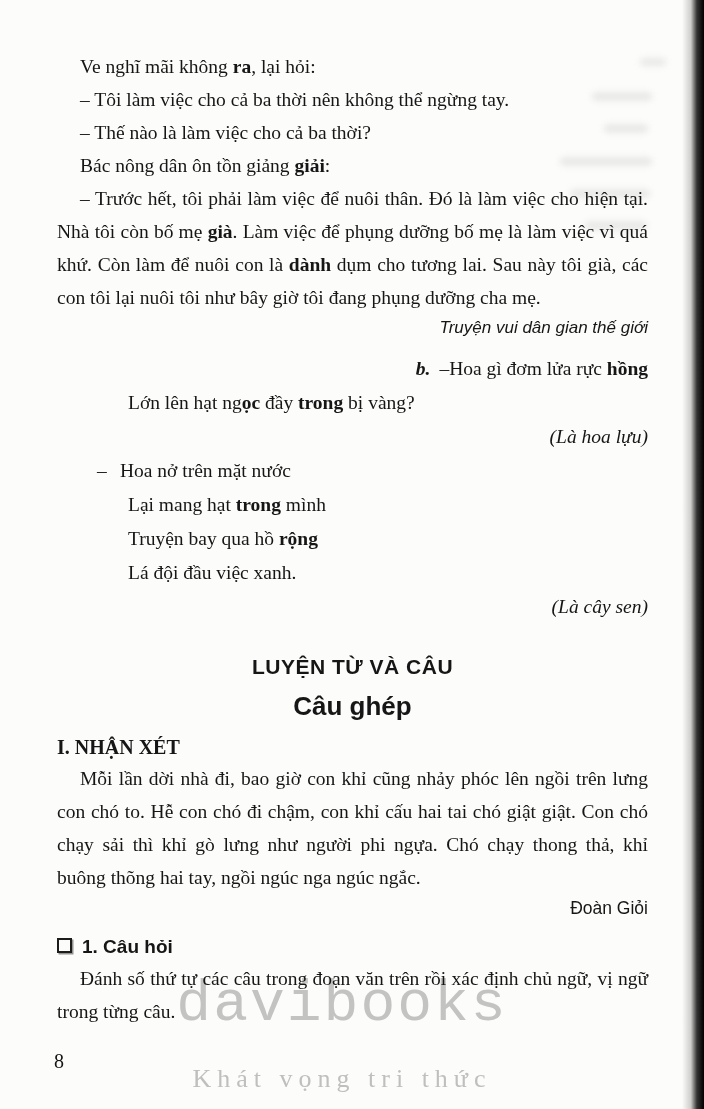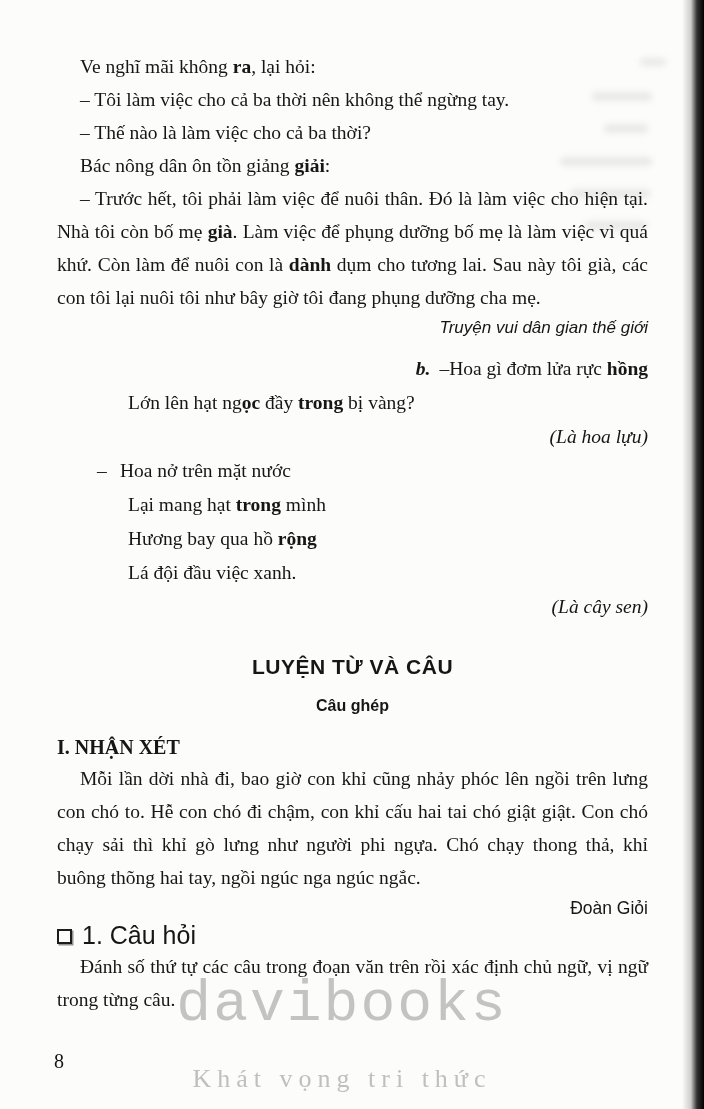--- a/index.html
+++ b/index.html
@@ -71,38 +71,38 @@
 
   .h1 {
     margin-top: 28px; text-align: center;
     font-family: "Liberation Sans", "DejaVu Sans", sans-serif;
     font-weight: 700; font-size: 21px; line-height: 30px;
     letter-spacing: .5px;
   }
   .h2 {
     margin-top: 10px; text-align: center;
     font-family: "Liberation Sans", "DejaVu Sans", sans-serif;
-    font-weight: 700; font-size: 16px; line-height: 28px;
+    font-weight: 700; font-size: 26px; line-height: 28px;
   }
   .sec {
     margin-top: 12px;
     font-weight: 700; font-size: 20px; line-height: 30px;
   }
   .intro { margin-top: 0; }
 
   .author {
     text-align: right;
     font-family: "Liberation Sans", "DejaVu Sans", sans-serif;
     font-size: 17.5px; line-height: 24px; margin-top: 2px;
   }
 
   .task-head {
-    margin-top: 0;
+    margin-top: 12px;
     font-family: "Liberation Sans", "DejaVu Sans", sans-serif;
-    font-weight: 400; font-size: 25px; line-height: 30px;
+    font-weight: 700; font-size: 19px; line-height: 30px;
   }
   .sq {
     display: inline-block; width: 11px; height: 11px;
     border: 2px solid #1c1c1c;
     box-shadow: 1.5px 1.5px 0 rgba(60,60,60,.55);
     margin-right: 10px;
   }
 
   .page-number {
     position: absolute; left: 54px; top: 1050px;
@@ -151,21 +151,21 @@
       <div class="r-line r1">
         <span class="r-label"><span class="letter">b.</span><span>–</span></span><span><span>Hoa gì đơm lửa rực </span><span class="b">hồng</span></span>
       </div>
       <div class="r-line r-indent"><span>Lớn lên hạt ng</span><span class="b">ọc</span><span> đầy </span><span class="b">trong</span><span> bị vàng?</span></div>
       <div class="answer">(Là hoa lựu)</div>
 
       <div class="r-line r2first">
         <span class="r-dash">–</span><span><span>Hoa nở trên mặt nước</span></span>
       </div>
       <div class="r-line r-indent"><span>Lại mang hạt </span><span class="b">trong</span><span> mình</span></div>
-      <div class="r-line r-indent"><span>Hương bay qua hồ </span><span class="b">rộng</span></div>
+      <div class="r-line r-indent"><span>Truyện bay qua hồ </span><span class="b">rộng</span></div>
       <div class="r-line r-indent"><span>Lá đội đầu việc xanh.</span></div>
       <div class="answer">(Là cây sen)</div>
     </div>
 
     <div class="h1">LUYỆN TỪ VÀ CÂU</div>
     <div class="h2">Câu ghép</div>
 
     <div class="sec">I. NHẬN XÉT</div>
 
 

